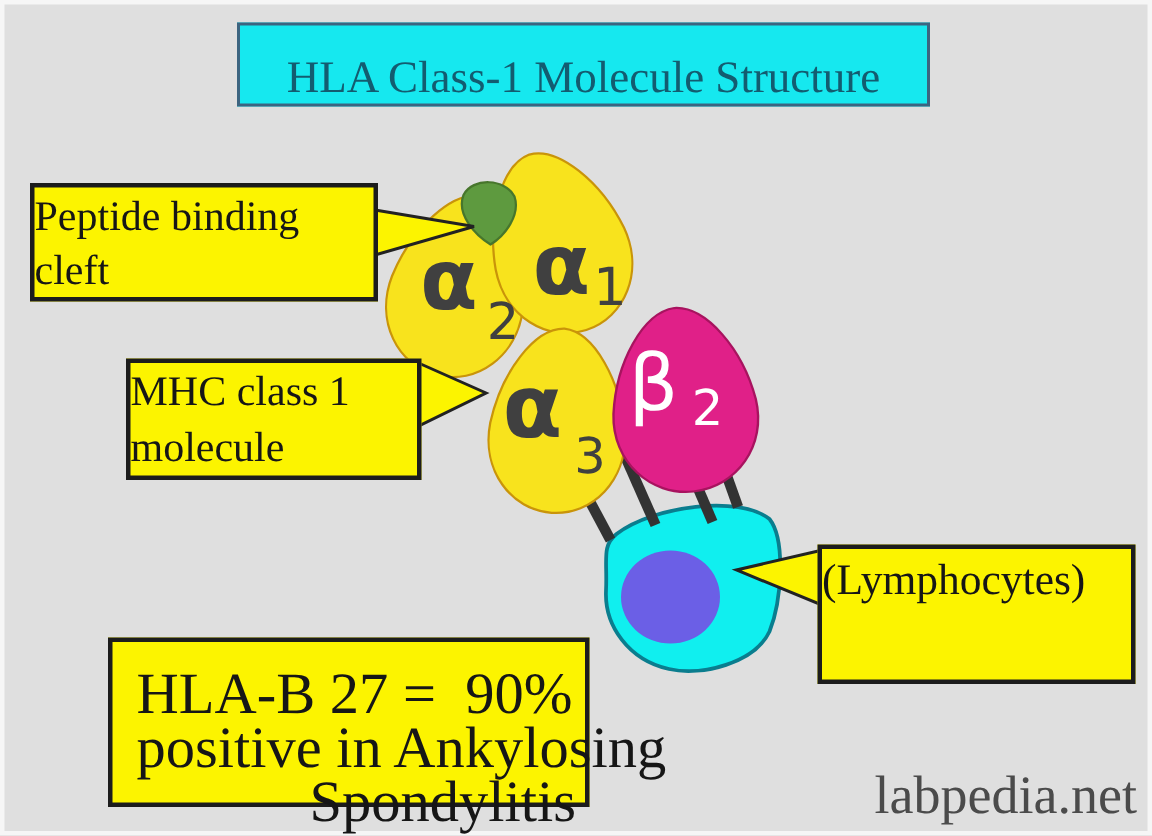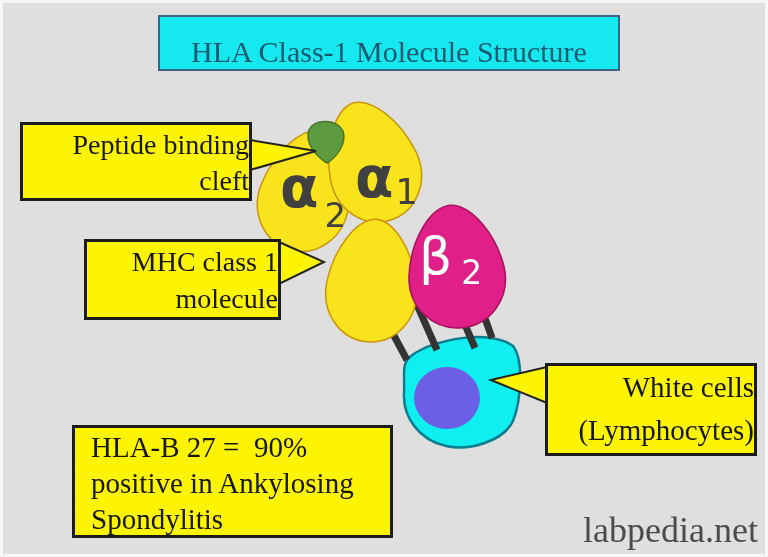--- a/index.html
+++ b/index.html
@@ -16,30 +16,30 @@
     position:absolute; left:158px; top:15px; width:458px; height:52px;
     background:var(--title-bg,#16e8ef);
     border:2px solid #3c6480;
     display:flex; align-items:flex-end; justify-content:center;
     font-size:30px; color:var(--title-text,#135c70);
   }
 
   .callout {
     position:absolute; background:var(--label-bg,#fcf400);
     border:3px solid var(--box-border,#1c1c1c);
-    color:#161616; text-align:right; box-sizing:border-box;
+    color:#161616; text-align:left; box-sizing:border-box;
   }
   .callout .ln { white-space:pre; }
 
   .peptide-box { left:20px;  top:122px; width:232px; height:79px; font-size:28px; line-height:36px; padding-top:2px; }
   .mhc-box     { left:84px;  top:239px; width:197px; height:81px; font-size:28px; line-height:37px; padding-top:1px; }
   .white-box   { left:545px; top:363px; width:212px; height:93px; font-size:29px; line-height:43px; }
-  .hlab-box    { left:72px;  top:425px; width:321px; height:113px; font-size:29px; line-height:36px;
-                 text-align:left; padding:1px 6px 0 16px; }
-  .hlab-box .ln3 { text-align:left;font-family:Liberation Serif, serif; }
+  .hlab-box    { left:72px;  top:425px; width:321px; height:113px; font-size:39px; line-height:36px;
+                 text-align:left; padding:17px 6px 0 16px; }
+  .hlab-box .ln3 { text-align:right;font-family:Liberation Serif, serif; }
 
   .greek {
     position:absolute; line-height:1; white-space:nowrap;
     font-family:"DejaVu Sans", sans-serif; color:#404040;
   }
   .greek .sym { font-weight:bold; display:inline-block; }
   .greek .sub { display:inline-block; position:relative; font-weight:normal; }
   .g-a2 { left:280px; top:160px; } .g-a2 .sym{font-size:56px;} .g-a2 .sub{font-size:34px; top:20px; margin-left:6px;}
   .g-a1 { left:355px; top:150px; } .g-a1 .sym{font-size:56px;} .g-a1 .sub{font-size:35px; top:7px;  margin-left:2px;}
   .g-a3 { left:335px; top:242px; } .g-a3 .sym{font-size:58px;} .g-a3 .sub{font-size:33px; top:24px; margin-left:8px;}
@@ -92,35 +92,37 @@
     <div class="ln">Peptide binding</div>
     <div class="ln">cleft</div>
   </div>
 
   <div class="callout mhc-box">
     <div class="ln">MHC class 1</div>
     <div class="ln">molecule</div>
   </div>
 
   <div class="callout white-box">
-    <div class="ln">White cells</div>
     <div class="ln">(Lymphocytes)</div>
   </div>
 
   <div class="callout hlab-box">
     <div class="ln">HLA-B 27 =  90%</div>
     <div class="ln">positive in Ankylosing</div>
     <div class="ln ln3">Spondylitis</div>
   </div>
 
   <div class="greek g-a2">
     <span class="sym">α</span><span class="sub">2</span>
   </div>
   <div class="greek g-a1">
     <span class="sym">α</span><span class="sub">1</span>
   </div>
+  <div class="greek g-a3">
+    <span class="sym">α</span><span class="sub">3</span>
+  </div>
   <div class="greek g-b2">
     <span class="sym">β</span><span class="sub">2</span>
   </div>
 
   <div class="watermark">labpedia.net</div>
 
 </div>
 
 </body></html>

